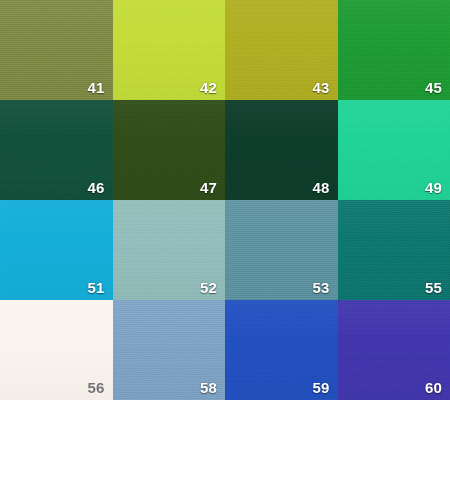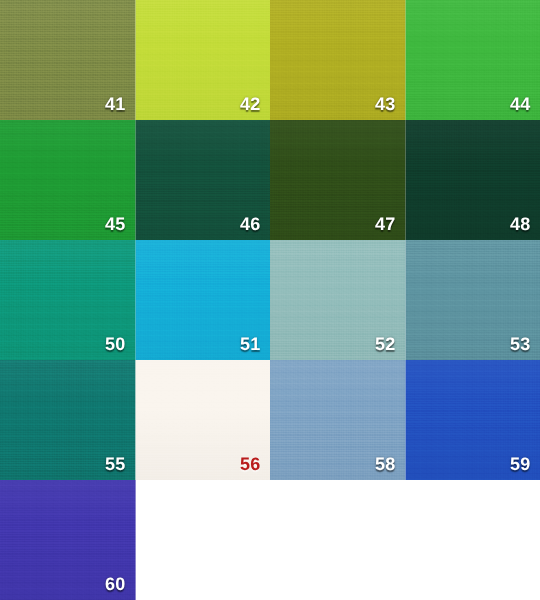--- a/index.html
+++ b/index.html
@@ -67,21 +67,21 @@
   }
 
   .swatch-label.light {
     color: #ffffff;
     text-shadow:
       0 1px 1px rgba(0,0,0,0.45),
       0 0 2px rgba(0,0,0,0.30);
   }
 
   .swatch-label.dark {
-    color: #b91c1c;
+    color: #737373;
     text-shadow:
       0 1px 1px rgba(255,255,255,0.55),
       0 0 2px rgba(255,255,255,0.35);
   }
 </style>
 </head>
 <body>
 
 <div id="swatch-grid" style="grid-template-columns: repeat(4, 112.5px); grid-template-rows: repeat(5, 100px);">
     <div class="swatch" style="background-color: rgb(125, 138, 70);">
@@ -92,49 +92,44 @@
     <div class="swatch" style="background-color: rgb(195, 220, 56);">
       <div class="shade"></div>
       <div class="noise" style="background-position: 7px 5px, 3px 4px, 13px 2px;"></div>
       <span class="swatch-label light">42</span>
     </div>
     <div class="swatch" style="background-color: rgb(176, 174, 34);">
       <div class="shade"></div>
       <div class="noise" style="background-position: 1px 10px, 6px 1px, 9px 4px;"></div>
       <span class="swatch-label light">43</span>
     </div>
-    <div class="swatch" style="background-color: rgb(62, 184, 62);">
-      <div class="shade"></div>
-      <div class="noise" style="background-position: 8px 4px, 0px 5px, 5px 6px;"></div>
-      <span class="swatch-label light">44</span>
-    </div>
     <div class="swatch" style="background-color: rgb(30, 155, 51);">
       <div class="shade"></div>
       <div class="noise" style="background-position: 2px 9px, 3px 2px, 1px 8px;"></div>
       <span class="swatch-label light">45</span>
     </div>
     <div class="swatch" style="background-color: rgb(19, 80, 59);">
       <div class="shade"></div>
       <div class="noise" style="background-position: 9px 3px, 6px 6px, 14px 10px;"></div>
       <span class="swatch-label light">46</span>
     </div>
     <div class="swatch" style="background-color: rgb(47, 77, 24);">
       <div class="shade"></div>
       <div class="noise" style="background-position: 3px 8px, 0px 3px, 10px 12px;"></div>
       <span class="swatch-label light">47</span>
     </div>
     <div class="swatch" style="background-color: rgb(15, 60, 43);">
       <div class="shade"></div>
       <div class="noise" style="background-position: 10px 2px, 3px 0px, 6px 14px;"></div>
       <span class="swatch-label light">48</span>
     </div>
-    <div class="swatch" style="background-color: rgb(13, 151, 121);">
+    <div class="swatch" style="background-color: rgb(33, 211, 150);">
       <div class="shade"></div>
-      <div class="noise" style="background-position: 11px 1px, 0px 1px, 15px 18px;"></div>
-      <span class="swatch-label light">50</span>
+      <div class="noise" style="background-position: 4px 7px, 6px 4px, 2px 16px;"></div>
+      <span class="swatch-label light">49</span>
     </div>
     <div class="swatch" style="background-color: rgb(20, 174, 216);">
       <div class="shade"></div>
       <div class="noise" style="background-position: 5px 6px, 3px 5px, 11px 1px;"></div>
       <span class="swatch-label light">51</span>
     </div>
     <div class="swatch" style="background-color: rgb(146, 189, 187);">
       <div class="shade"></div>
       <div class="noise" style="background-position: 12px 0px, 6px 2px, 7px 3px;"></div>
       <span class="swatch-label light">52</span>

